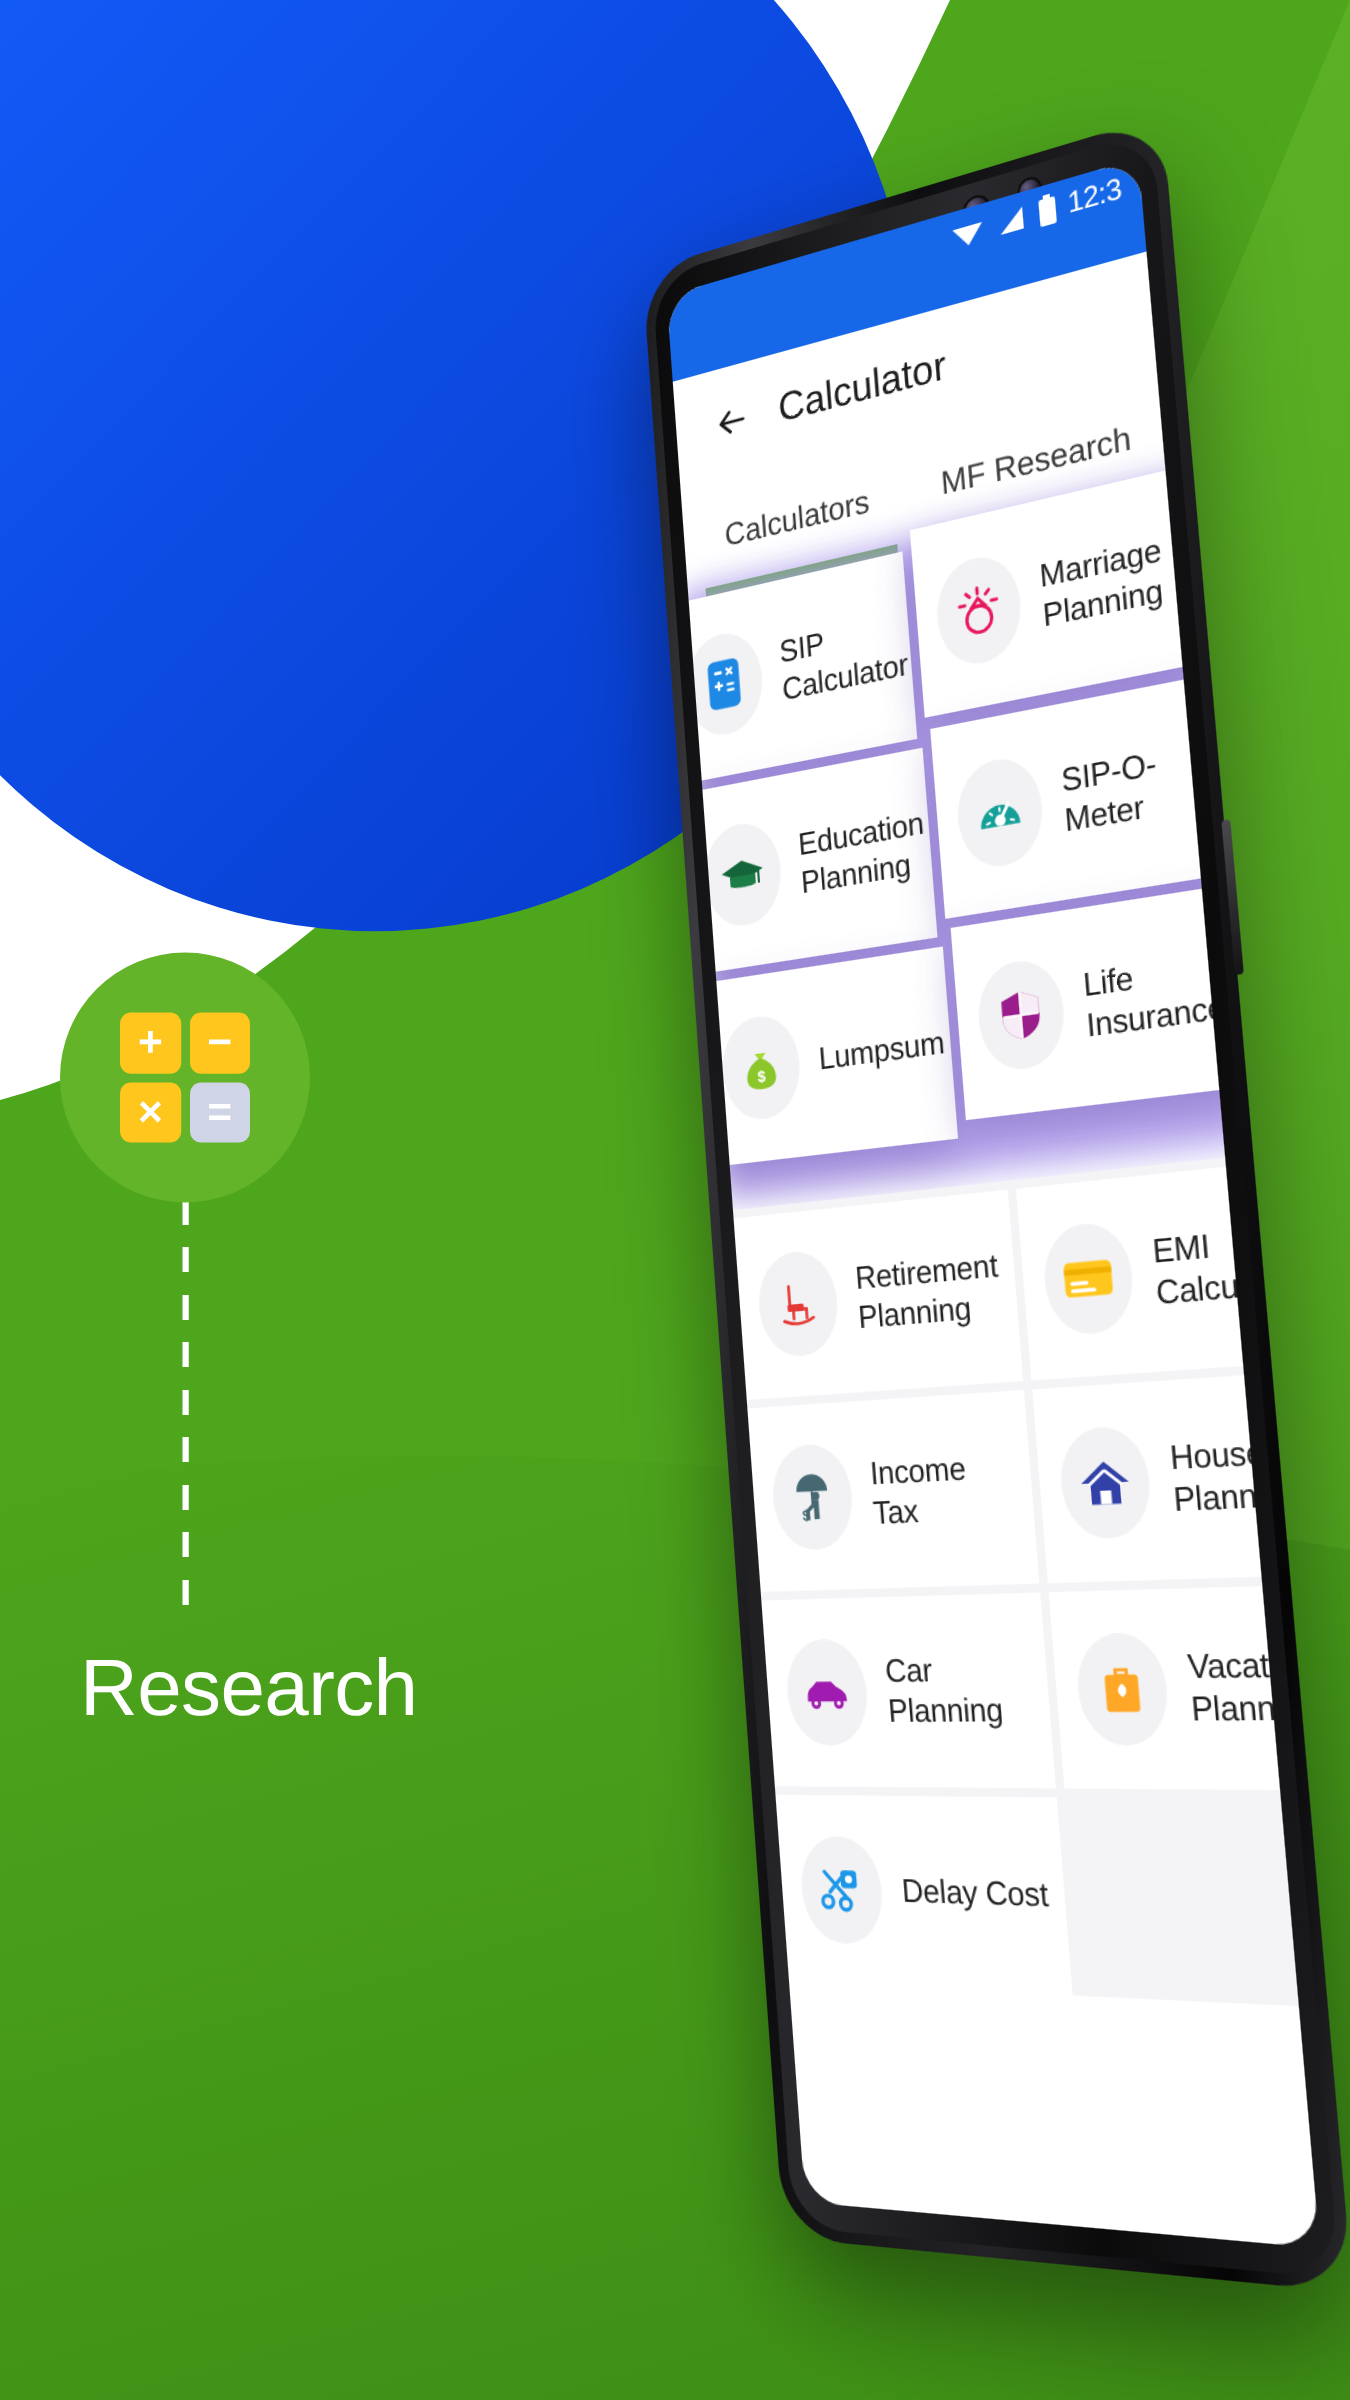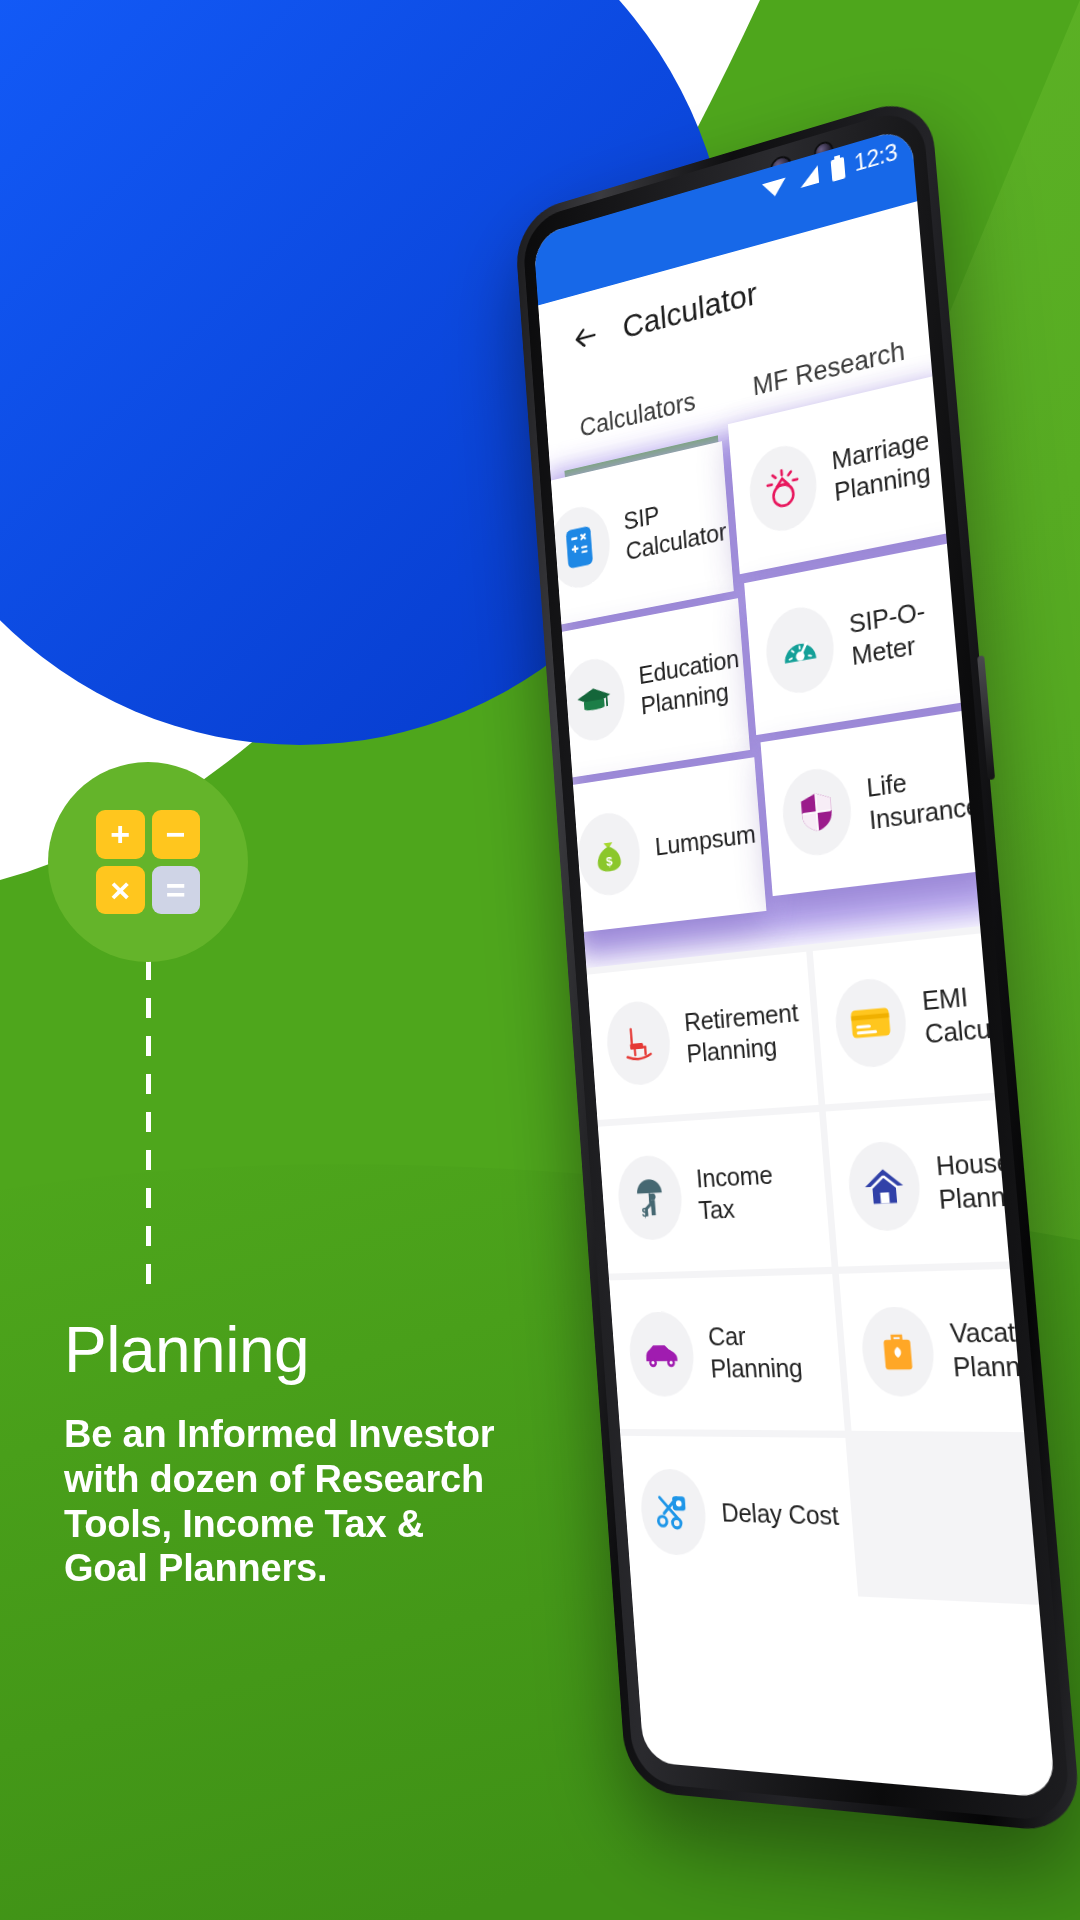--- a/index.html
+++ b/index.html
@@ -263,22 +263,21 @@
   <div class="badge-grid">
     <div class="key">+</div>
     <div class="key">−</div>
     <div class="key">×</div>
     <div class="key eq">=</div>
   </div>
 </div>
 <div class="dash"></div>
 
 <div class="copy">
-  <h1>Planning</h1>
-  <p>Be an Informed Investor with dozen of Research Tools, Income Tax &amp; Goal Planners.</p>
+  <h1>Research</h1>
 </div>
 
 <div id="phone-wrap">
   <div id="phone">
     <div class="body-shell"></div>
     <div class="body-inner"></div>
     <div class="side-btn"></div>
 
     <div class="lens" style="left:62px;top:44px;width:24px;height:24px;"></div>
     <div class="lens" style="left:102px;top:50px;width:14px;height:14px;"></div>

